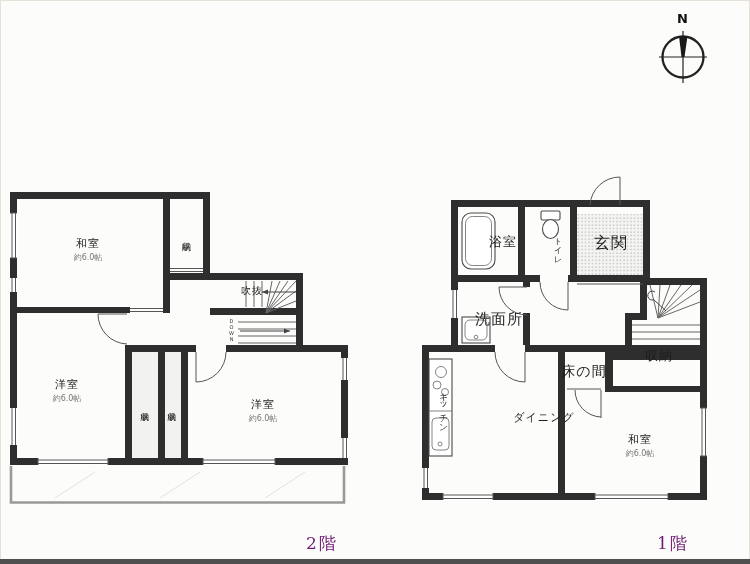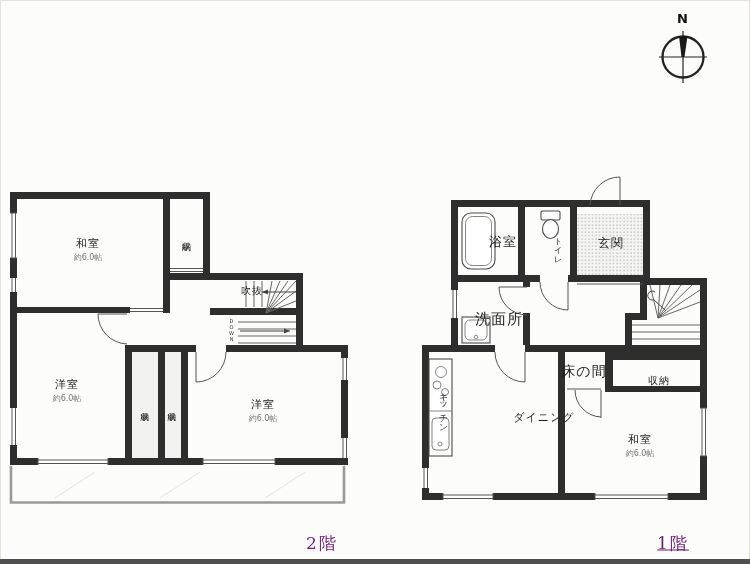--- a/index.html
+++ b/index.html
@@ -305,25 +305,25 @@
 <div class="lbl" style="left:67px;top:384px;font-size:11px;">洋室</div>
 <div class="lbl size" style="left:67px;top:399px;font-size:8px;">約6.0帖</div>
 <div class="lbl vtext" style="left:145px;top:406px;font-size:8.5px;">収納</div>
 <div class="lbl vtext" style="left:172px;top:406px;font-size:8.5px;">収納</div>
 <div class="lbl" style="left:263px;top:404px;font-size:11px;">洋室</div>
 <div class="lbl size" style="left:263px;top:419px;font-size:8px;">約6.0帖</div>
 <div class="lbl floor-title" style="left:322px;top:543px;font-size:17px;">2階</div>
 
 <div class="lbl" style="left:503px;top:241px;font-size:13px;">浴室</div>
 <div class="lbl vtext" style="left:557px;top:246px;font-size:8px;">トイレ</div>
-<div class="lbl" style="left:611px;top:243px;font-size:12px;">玄関</div>
+<div class="lbl" style="left:611px;top:243px;font-size:16px;">玄関</div>
 <div class="lbl" style="left:499px;top:319px;font-size:15px;">洗面所</div>
 <div class="lbl vtext" style="left:443px;top:407px;font-size:9px;">キッチン</div>
 <div class="lbl" style="left:496px;top:417px;font-size:11px;margin-left:48px;">ダイニング</div>
 <div class="lbl" style="left:584px;top:371px;font-size:14px;">床の間</div>
-<div class="lbl" style="left:655px;top:381px;font-size:10px;padding-left:8px;">収納</div>
+<div class="lbl" style="left:655px;top:355px;font-size:13px;padding-left:8px;">収納</div>
 <div class="lbl" style="left:640px;top:439px;font-size:11px;">和室</div>
 <div class="lbl size" style="left:640px;top:454px;font-size:8px;">約6.0帖</div>
-<div class="lbl floor-title" style="left:673px;top:543px;font-size:17px;text-decoration:underline;">1階</div>
+<div class="lbl floor-title" style="left:673px;top:543px;font-size:17px;">1階</div>
 
 <div class="lbl" style="left:683px;top:18px;font-size:13px;font-weight:bold;color:#111;">N</div>
 
 </div>
 
 </body></html>

